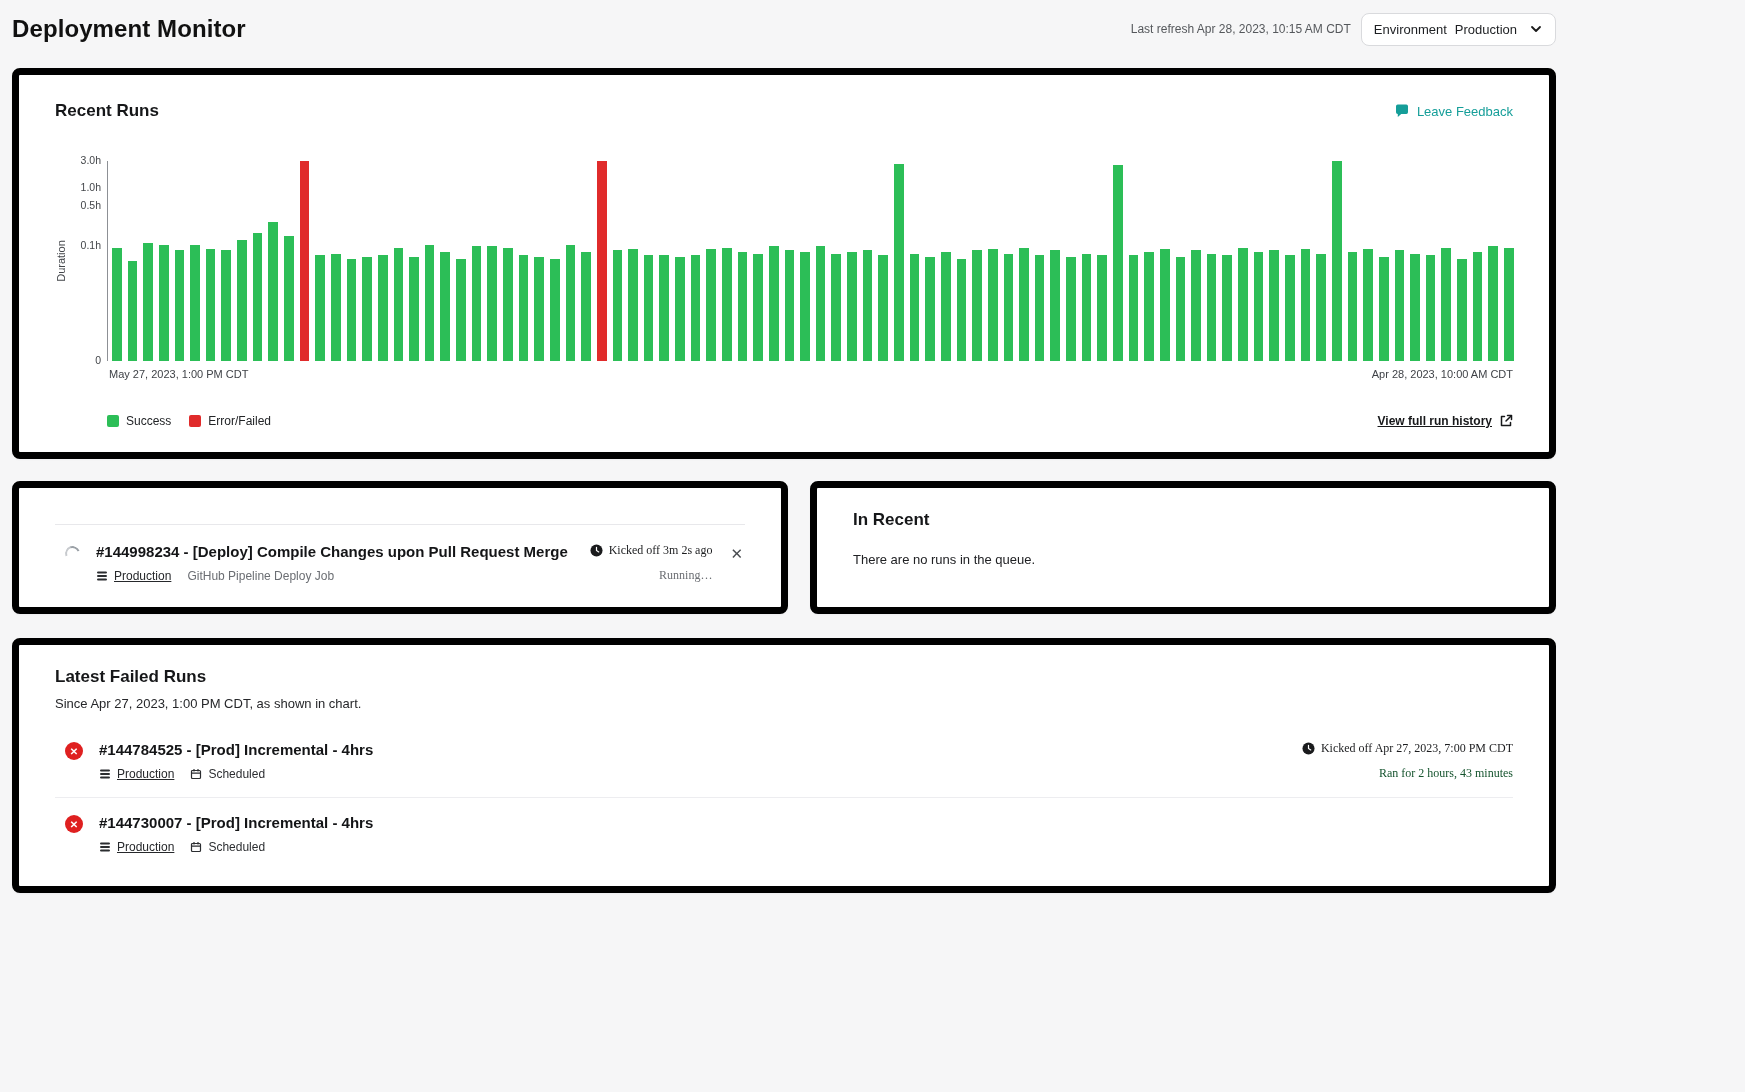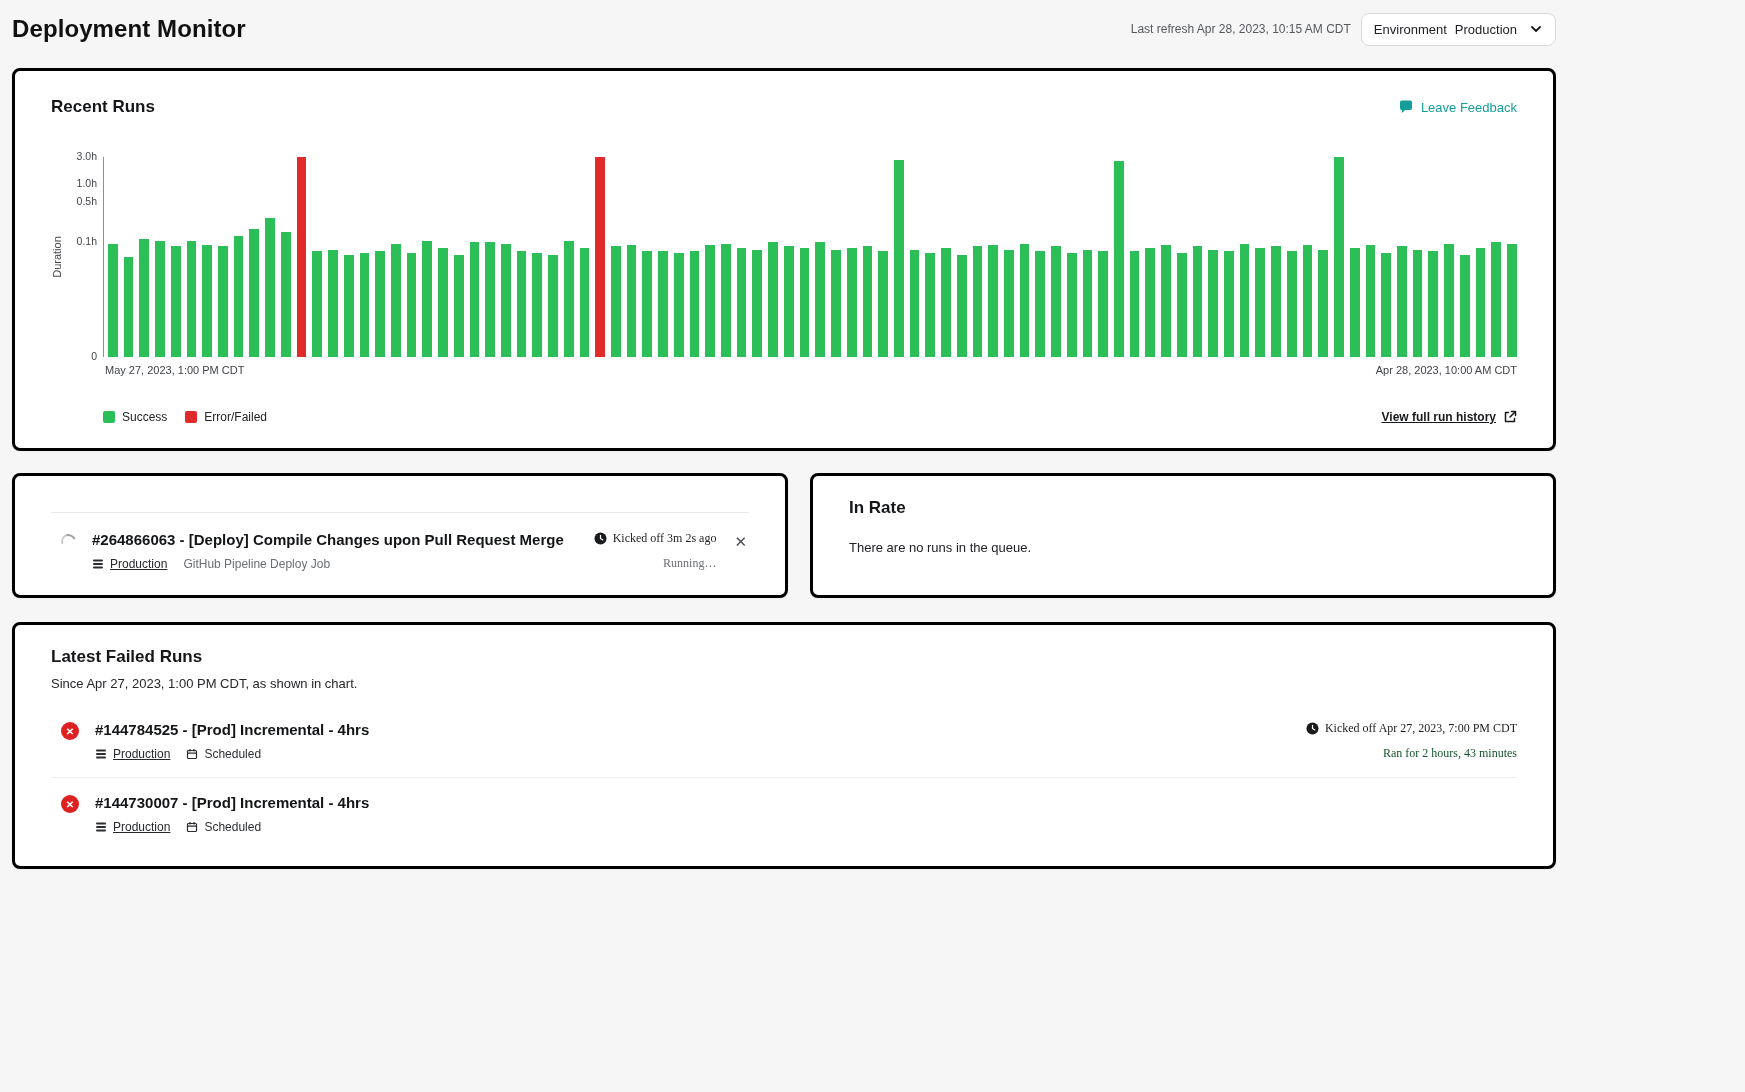--- a/index.html
+++ b/index.html
@@ -19,21 +19,21 @@
   .last-refresh { font-size:12px; color:#55585c; }
   .env-dropdown {
     display:flex; align-items:center; gap:8px;
     background:#fff; border:1px solid #d9dadd; border-radius:8px;
     padding:8px 12px; font-size:13px; color:#1d1f22; cursor:pointer;
   }
   .env-dropdown .chev { display:flex; margin-left:4px; }
 
   
   .card {
-    background:#fff; border:3px solid #000000; border-radius:8px;
+    background:#fff; border:7px solid #000000; border-radius:8px;
     box-shadow:0 1px 2px rgba(16,24,40,.04);
   }
   .card-title { font-size:17px; font-weight:700; color:#161719; }
 
   
   .recent-runs { margin:12px; padding:26px 36px 24px 36px; }
   .rr-head { display:flex; align-items:center; justify-content:space-between; }
   .leave-feedback { display:flex; align-items:center; gap:7px; font-size:13px; color:var(--accent-teal,#159E99); cursor:pointer; }
   .metrics { display:flex; gap:44px; margin-top:24px; }
   .metric-label { font-size:12px; font-weight:700; color:#3d4045; }
@@ -268,21 +268,21 @@
     </div>
   </div>
 
   <div class="mid-row">
 
     <div class="card in-progress">
       <div class="divider"></div>
       <div class="run-row">
         <span class="spinner"></span>
         <div class="run-main">
-          <div class="run-title">#264866063 - [Deploy] Compile Changes upon Pull Request Merge</div>
+          <div class="run-title">#144998234 - [Deploy] Compile Changes upon Pull Request Merge</div>
           <div class="run-meta">
             <span class="meta-item">
               <span class="icon">
                 <svg width="12" height="12" viewBox="0 0 12 12" fill="#2b2d30">
                     <rect x="1" y="1.4" width="10" height="2.2" rx="1.1"></rect>
                     <rect x="1" y="4.9" width="10" height="2.2" rx="1.1"></rect>
                     <rect x="1" y="8.4" width="10" height="2.2" rx="1.1"></rect>
                   </svg>
               </span>
               <span class="prod-link">Production</span>
@@ -300,21 +300,21 @@
             </span>
             <span>Kicked off 3m 2s ago</span>
           </div>
           <div class="run-status">Running…</div>
         </div>
         <button class="cancel-btn">✕</button>
       </div>
     </div>
 
     <div class="card in-queue">
-      <div class="card-title">In Rate</div>
+      <div class="card-title">In Recent</div>
       <div class="queue-empty">There are no runs in the queue.</div>
     </div>
 
   </div>
 
   <div class="card failed-runs">
     <div class="card-title">Latest Failed Runs</div>
     <div class="fr-subtitle">Since Apr 27, 2023, 1:00 PM CDT, as shown in chart.</div>
 
     <div class="fr-list">

